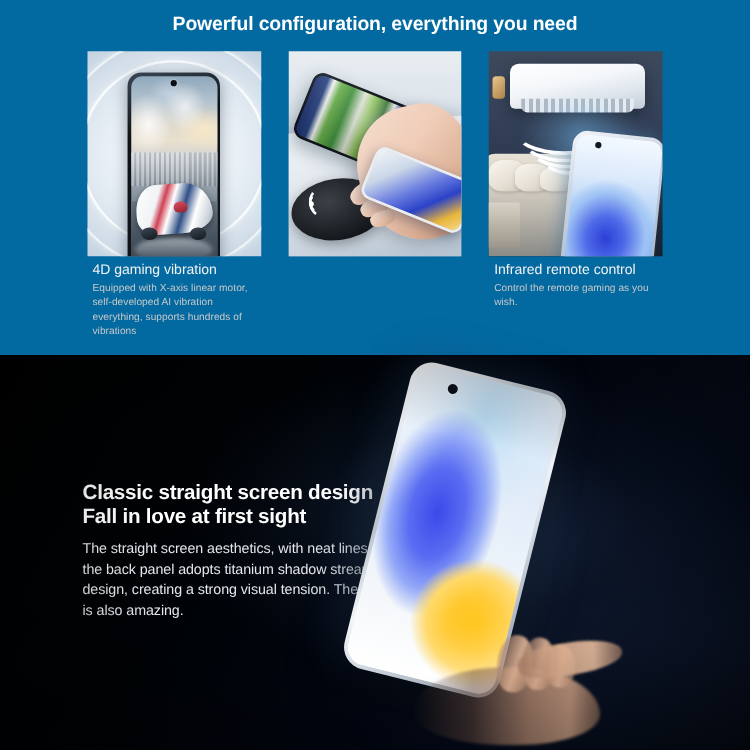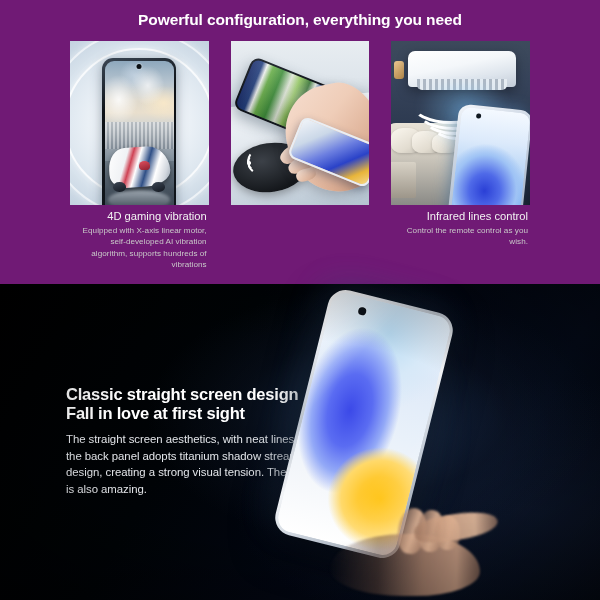--- a/index.html
+++ b/index.html
@@ -10,39 +10,38 @@
     font-family:"Liberation Sans", sans-serif;
     color:#fff;
     overflow:hidden;
     position:relative;
   }
 
   
   .top-section {
     position:absolute;
     left:0; top:0; width:600px; height:284px;
-    background:#701a75;
+    background:#0369a1;
   }
   .page-title {
     position:absolute;
     left:0; top:11px; width:600px;
     text-align:center;
     font-size:15.5px;
     font-weight:bold;
     letter-spacing:-0.1px;
     color:#ffffff;
   }
 
   .cards {
     position:absolute;
     left:70px; top:41px;
     width:460px; height:230px;
     display:flex;
     gap:22px;
-    text-align:right;
   }
   .card {
     position:relative;
     width:149.3px;
     display:flex;
     flex-direction:column;
   }
   .card-media {
     position:relative;
     width:100%;
@@ -491,21 +490,21 @@
             <div class="car"></div>
             <div class="wheel wl"></div>
             <div class="wheel wr"></div>
             <div class="helmet"></div>
           </div>
           <div class="cam1"></div>
         </div>
       </div>
       <div class="card-text">
         <div class="card-heading">4D gaming vibration</div>
-        <div class="card-body">Equipped with X-axis linear motor, self-developed AI vibration algorithm, supports hundreds of vibrations</div>
+        <div class="card-body">Equipped with X-axis linear motor, self-developed AI vibration everything, supports hundreds of vibrations</div>
       </div>
     </div>
 
     <div class="card">
       <div class="card-media m2">
         <div class="desk"></div>
         <div class="pad"></div>
         <div class="nfc">
           <span class="a3"></span>
             <span class="a2"></span>
@@ -546,22 +545,22 @@
             <b class="s2"></b>
             <b class="s3"></b>
             <b class="s4"></b>
         </div>
         <div class="phone3">
           <div class="scr3"></div>
           <div class="cam3"></div>
         </div>
       </div>
       <div class="card-text">
-        <div class="card-heading">Infrared lines control</div>
-        <div class="card-body">Control the remote control as you wish.</div>
+        <div class="card-heading">Infrared remote control</div>
+        <div class="card-body">Control the remote gaming as you wish.</div>
       </div>
     </div>
 
   </div>
 </div>
 
 <div class="bottom-section">
 
   <div class="hero-glow"></div>
 

